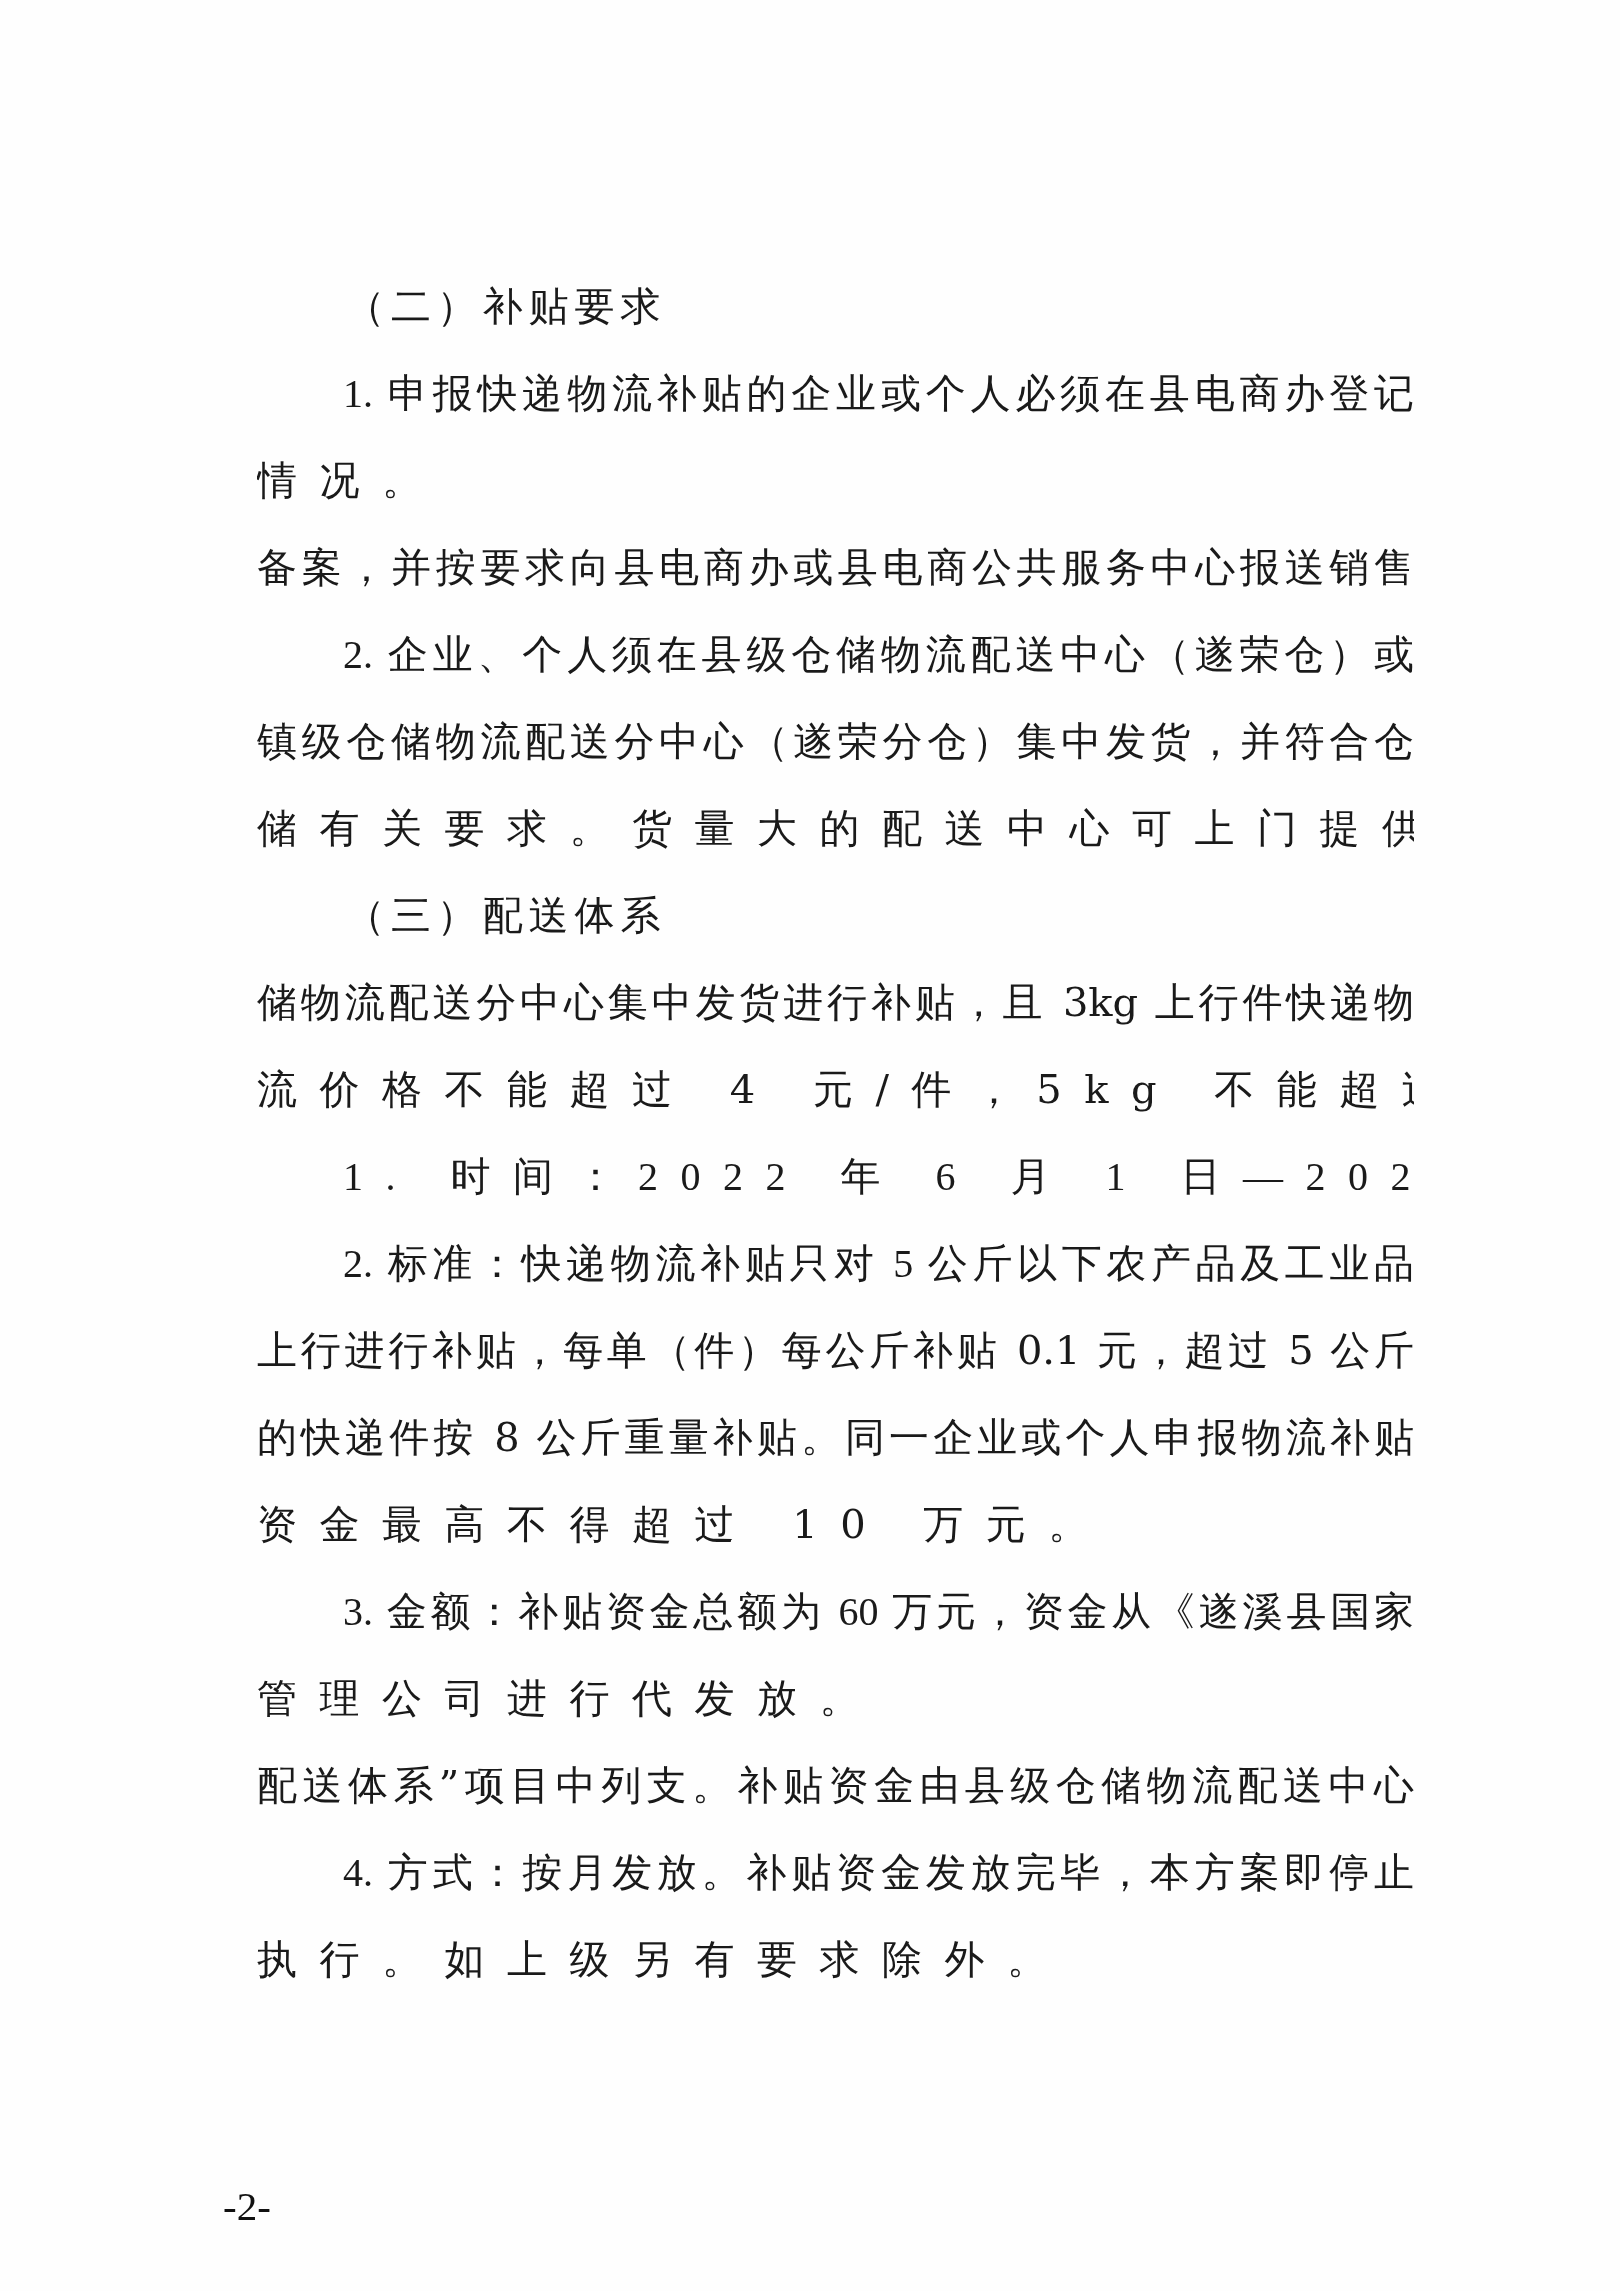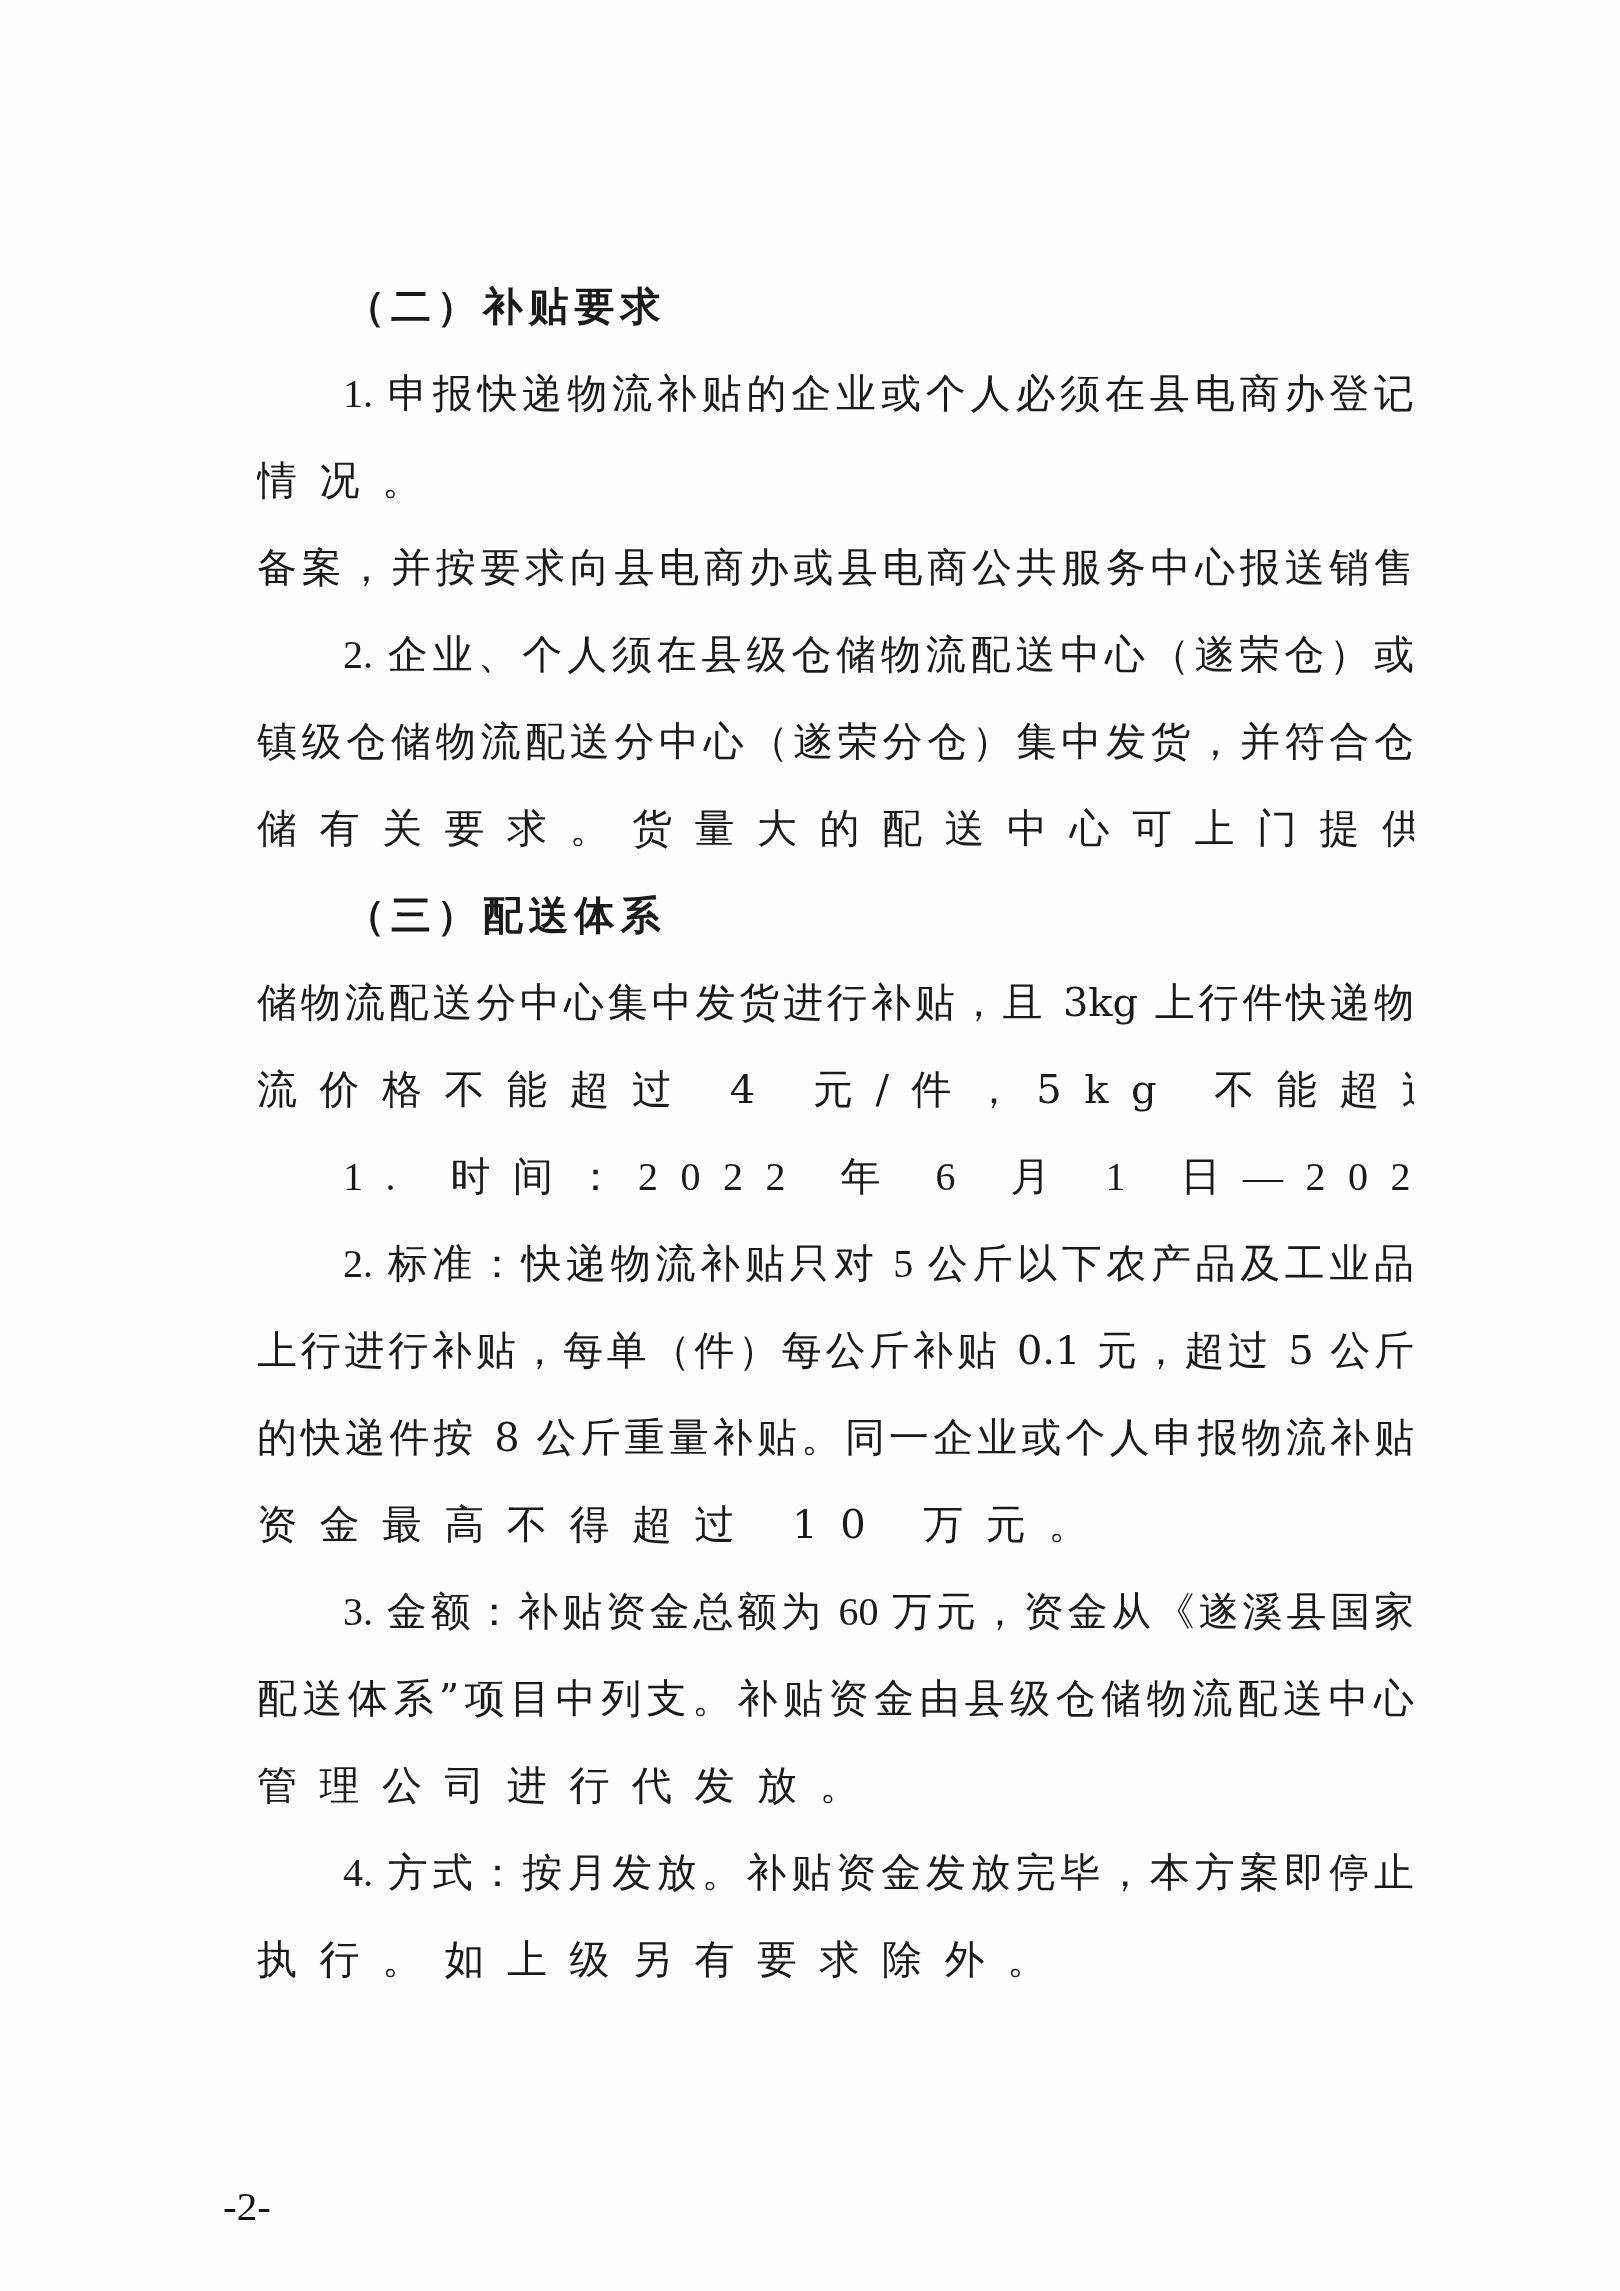--- a/index.html
+++ b/index.html
@@ -4,21 +4,21 @@
 <style>
   html, body { margin: 0; padding: 0; background: #ffffff; }
   body { width: 1620px; height: 2292px; position: relative; overflow: hidden;
          font-family: "DejaVu Serif", "Liberation Serif", serif; color: #1a1a1a; }
   .page { position: absolute; left: 0; top: 0; width: 1620px; height: 2292px; background: #fefefe; }
   .content { position: absolute; left: 257px; top: 263px; width: 1157px; }
   .line { height: 87px; line-height: 87px; font-size: 40px; white-space: nowrap;
           text-align: justify; text-align-last: justify; letter-spacing: 0; overflow: hidden; }
   .line.last { text-align-last: left; letter-spacing: 22.5px; }
   .line.indent { padding-left: 86px; font-family: Liberation Serif, serif; }
-  .heading { height: 87px; line-height: 87px; font-size: 40px; font-weight: bold;
+  .heading { height: 87px; line-height: 87px; font-size: 40px; font-weight: normal;
              padding-left: 88px; letter-spacing: 5.9px; font-family: "DejaVu Sans", sans-serif; }
   .pagenum { position: absolute; left: 223px; top: 2182px; font-size: 41px;
              font-family: "Liberation Serif", serif; color: #111; }
 </style>
 </head>
 <body>
 
 <div class="page">
   <div class="content">
 
@@ -49,22 +49,22 @@
 
     <div>
       <div class="line indent">2. 标准：快递物流补贴只对 5 公斤以下农产品及工业品</div>
       <div class="line">上行进行补贴，每单（件）每公斤补贴 0.1 元，超过 5 公斤</div>
       <div class="line">的快递件按 8 公斤重量补贴。同一企业或个人申报物流补贴</div>
       <div class="line last">资金最高不得超过 10 万元。</div>
     </div>
 
     <div>
       <div class="line indent">3. 金额：补贴资金总额为 60 万元，资金从《遂溪县国家</div>
+      <div class="line last">管理公司进行代发放。</div>
       <div class="line">配送体系”项目中列支。补贴资金由县级仓储物流配送中心</div>
-      <div class="line last">管理公司进行代发放。</div>
     </div>
 
     <div>
       <div class="line indent">4. 方式：按月发放。补贴资金发放完毕，本方案即停止</div>
       <div class="line last">执行。如上级另有要求除外。</div>
     </div>
 
   </div>
 
   <div class="pagenum">-2-</div>

